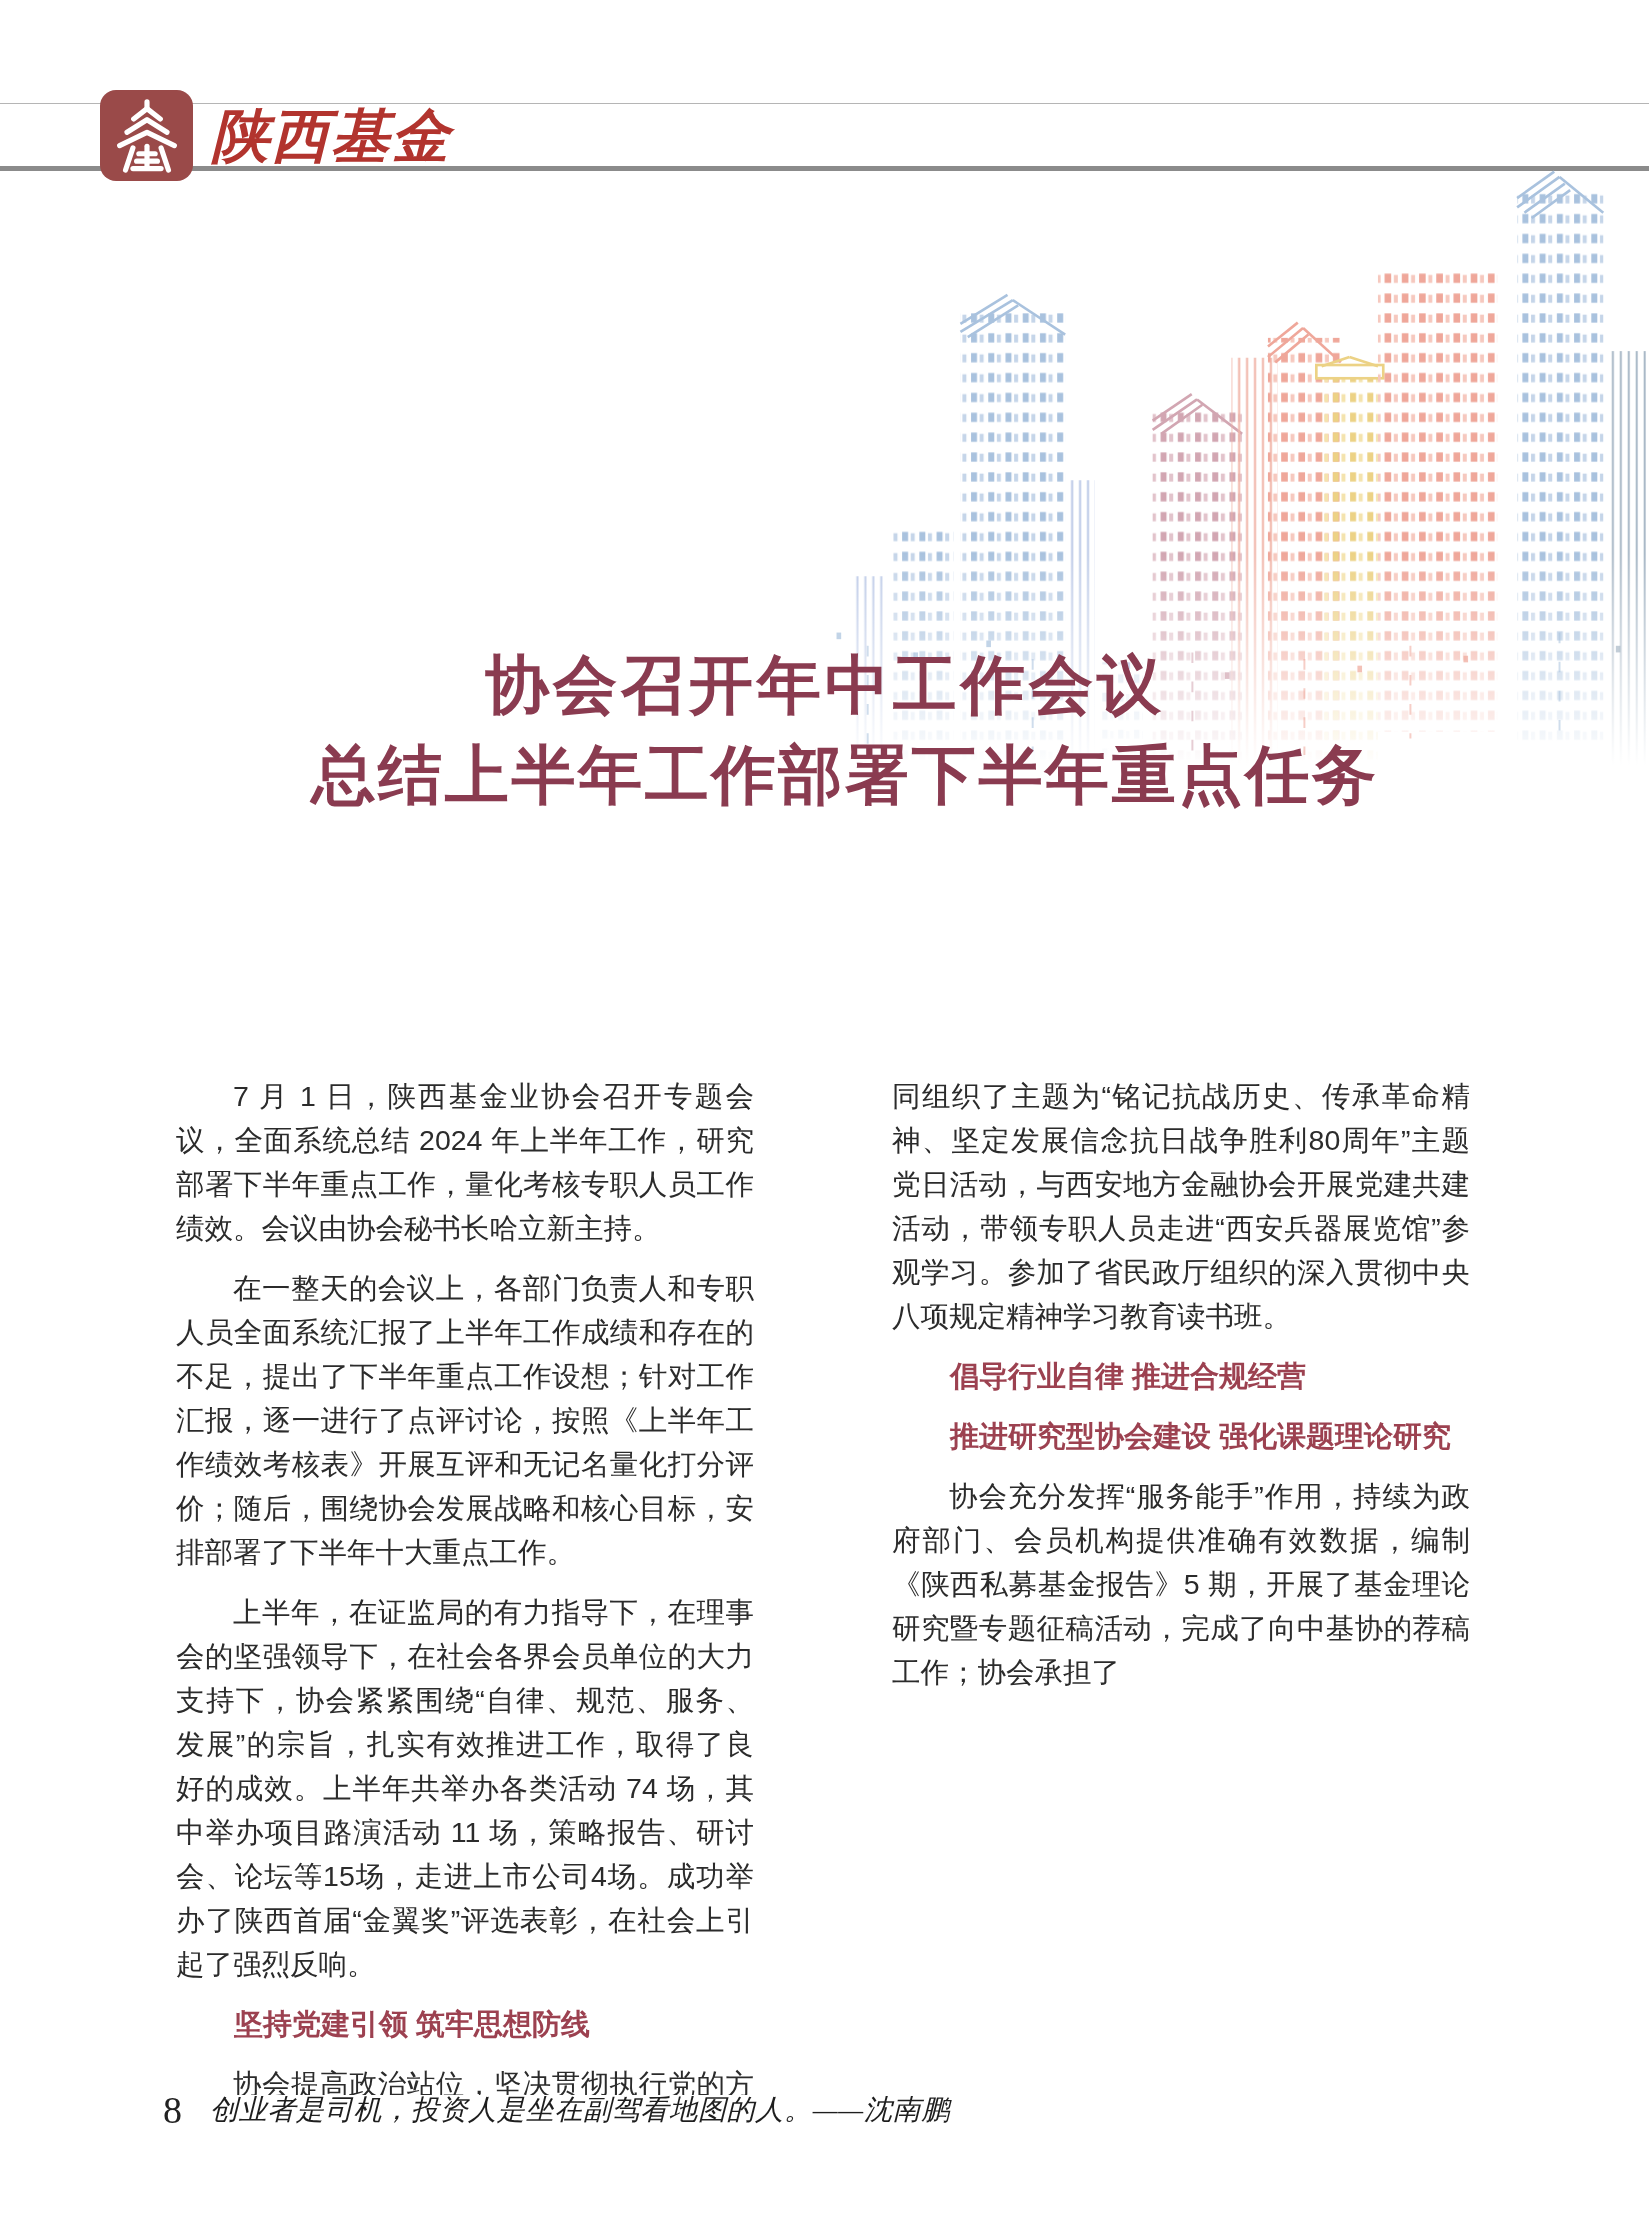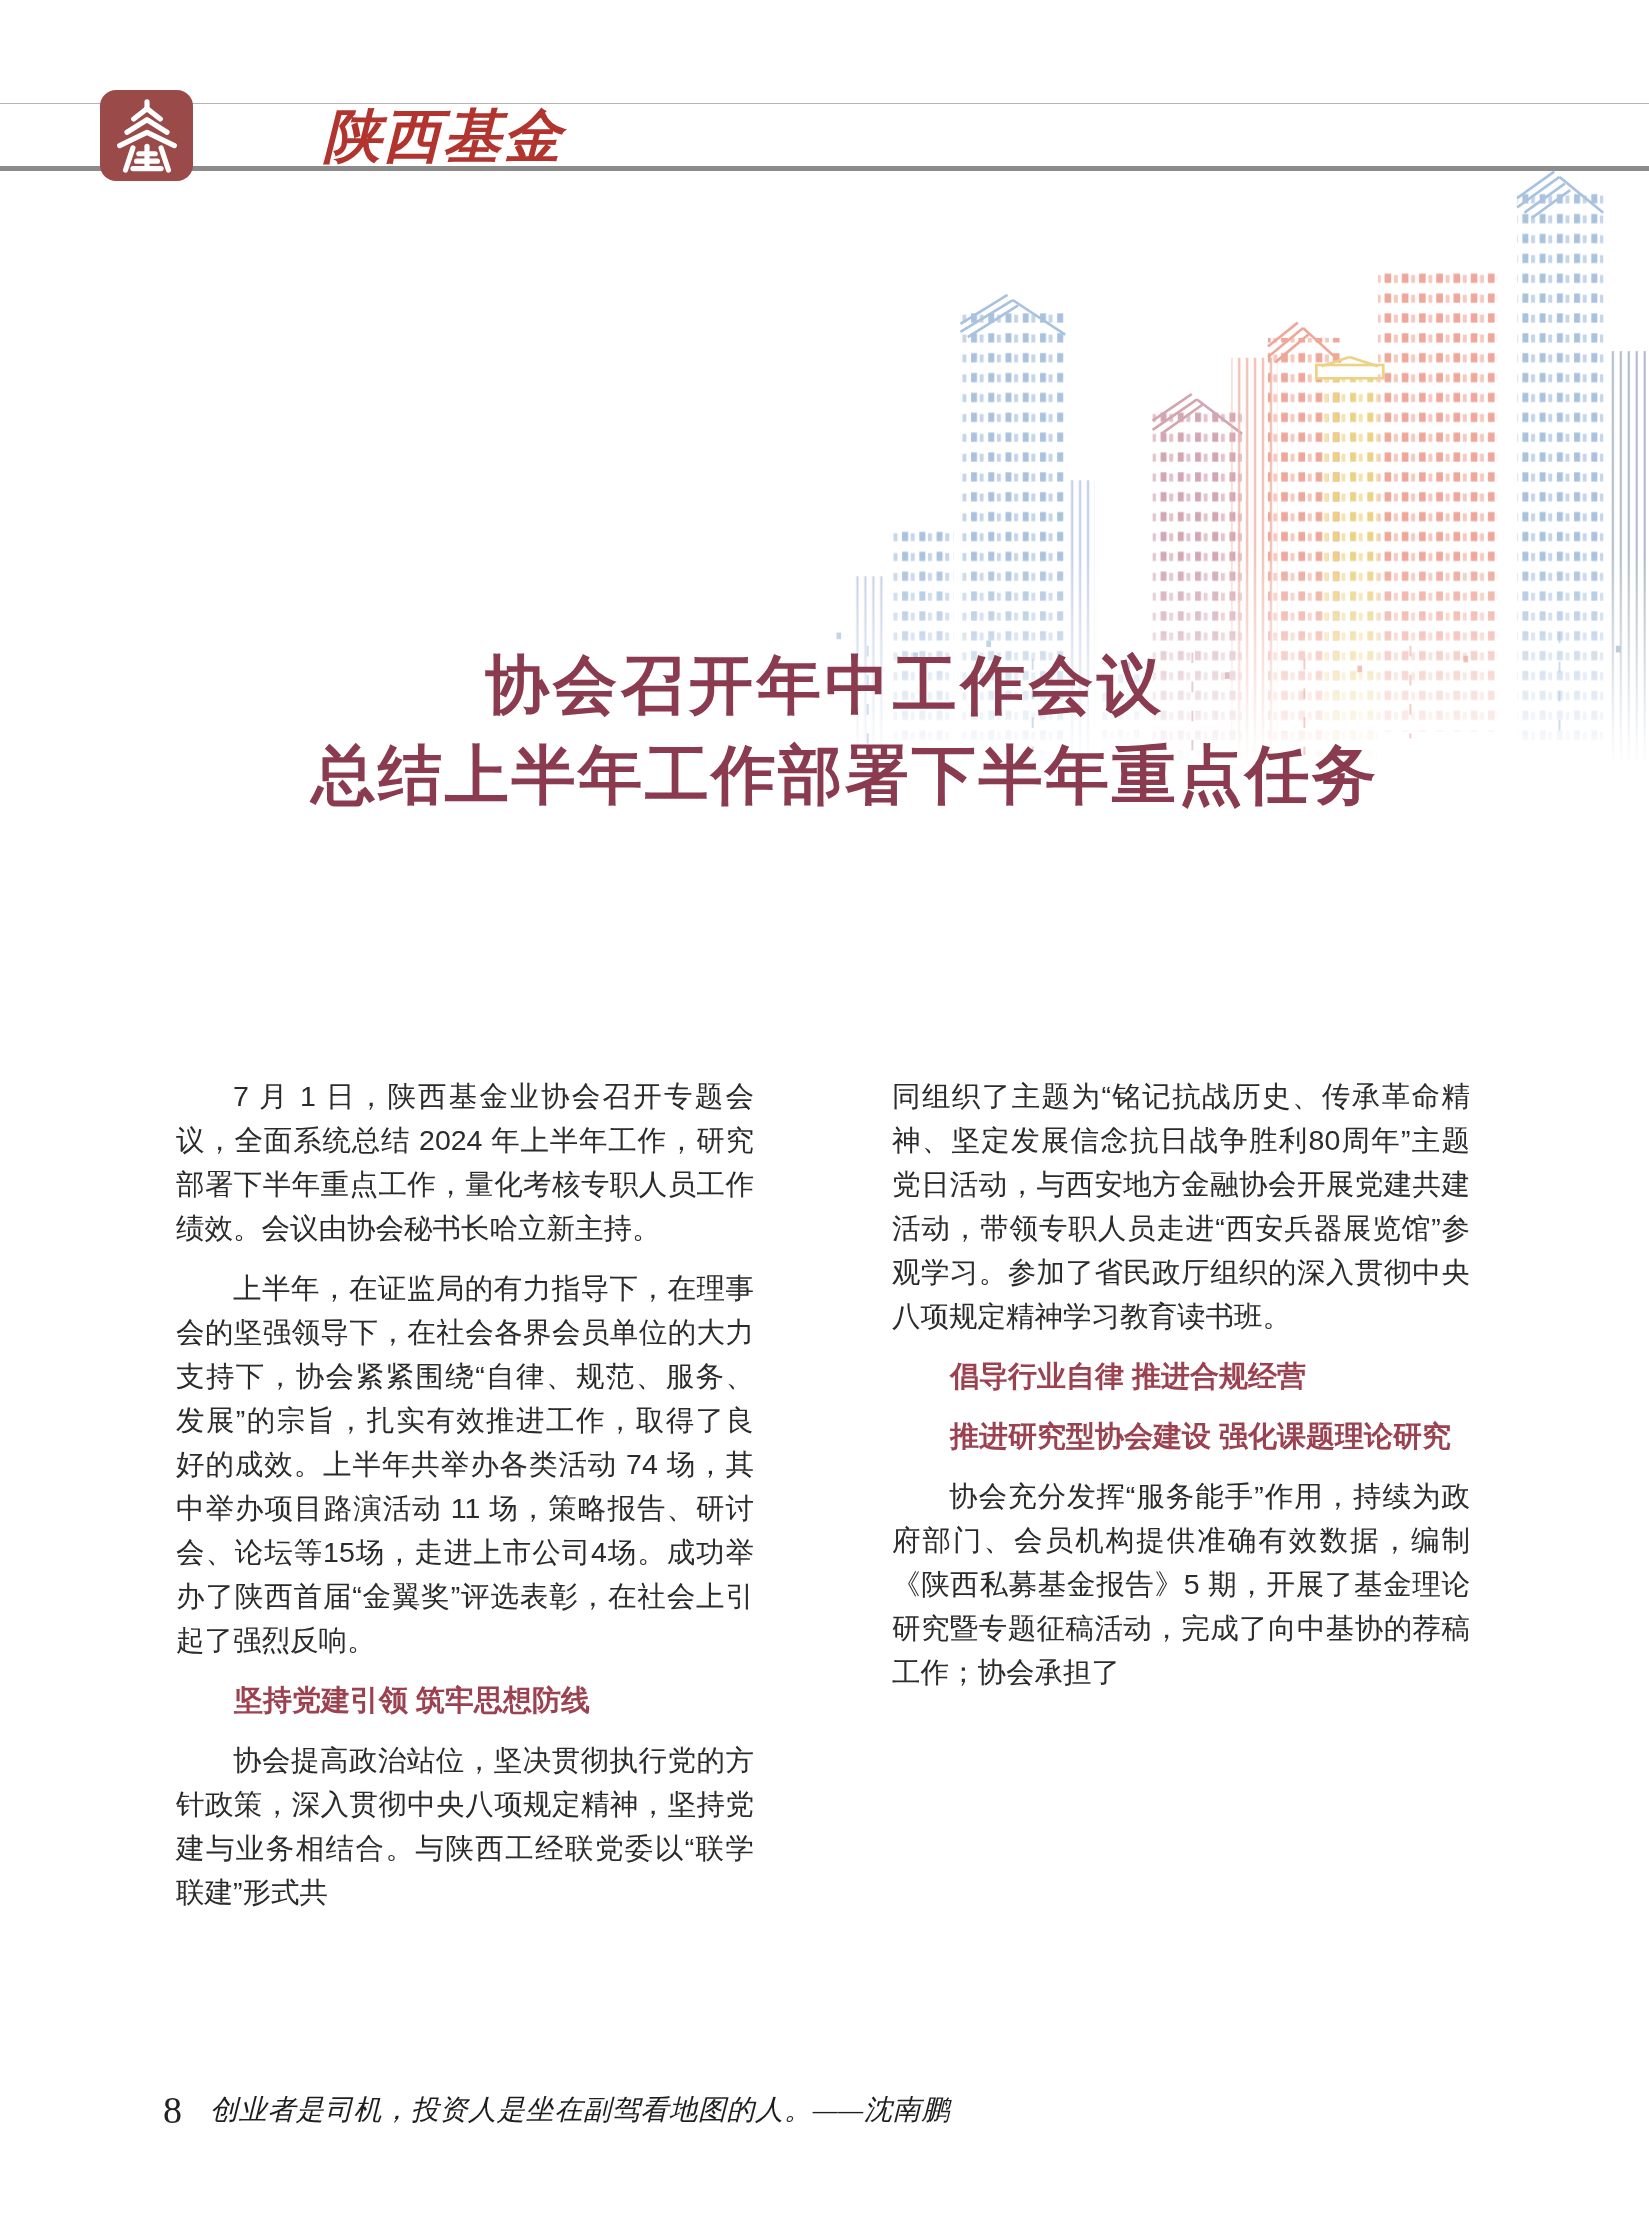--- a/index.html
+++ b/index.html
@@ -13,21 +13,21 @@
   
   .logo{
     position:absolute;left:100px;top:90px;width:93px;height:91px;
     background:#9a4a49;border-radius:16px;display:flex;align-items:center;justify-content:center;
   }
   .logo svg{width:74px;height:76px;}
   
   .brand{
     position:absolute;left:211px;top:98px;width:464px;
     font-family:"DejaVu Serif","Liberation Serif",serif;
-    font-size:58px;font-weight:bold;font-style:italic;color:#b2342e;letter-spacing:2px;text-align:center;
+    font-size:58px;font-weight:bold;font-style:italic;color:#b2342e;letter-spacing:2px;
   }
   
   .skyline{position:absolute;left:814px;top:169px;width:835px;height:596px;}
   
   .title-l1,.title-l2{
     position:absolute;left:0;width:1650px;margin:0;text-align:center;
     font-family:"DejaVu Serif","Liberation Serif",serif;font-weight:700;color:#8a3b50;
   }
   .title-l1{top:642px;font-size:64px;letter-spacing:4px;}
   .title-l2{top:732px;font-size:64px;letter-spacing:2.7px;padding-left:20px;}
@@ -179,20 +179,21 @@
       <rect x="980" y="735" width="7" height="10" fill="#efa79a"></rect>
       <rect x="1210" y="720" width="7" height="10" fill="#a8b8c6"></rect>
     </g>
   </svg>
 
   <h1 class="title-l1">协会召开年中工作会议</h1>
   <h1 class="title-l2">总结上半年工作部署下半年重点任务</h1>
 
   <div class="col col-left">
     <p class="para">7 月 1 日，陕西基金业协会召开专题会议，全面系统总结 2024 年上半年工作，研究部署下半年重点工作，量化考核专职人员工作绩效。会议由协会秘书长哈立新主持。</p>
+    <p class="para">在一整天的会议上，各部门负责人和专职人员全面系统汇报了上半年工作成绩和存在的不足，提出了下半年重点工作设想；针对工作汇报，逐一进行了点评讨论，按照《上半年工作绩效考核表》开展互评和无记名量化打分评价；随后，围绕协会发展战略和核心目标，安排部署了下半年十大重点工作。</p>
     <p class="para">上半年，在证监局的有力指导下，在理事会的坚强领导下，在社会各界会员单位的大力支持下，协会紧紧围绕“自律、规范、服务、发展”的宗旨，扎实有效推进工作，取得了良好的成效。上半年共举办各类活动 74 场，其中举办项目路演活动 11 场，策略报告、研讨会、论坛等15场，走进上市公司4场。成功举办了陕西首届“金翼奖”评选表彰，在社会上引起了强烈反响。</p>
     <p class="subhead">坚持党建引领 筑牢思想防线</p>
     <p class="para">协会提高政治站位，坚决贯彻执行党的方针政策，深入贯彻中央八项规定精神，坚持党建与业务相结合。与陕西工经联党委以“联学联建”形式共</p>
   </div>
 
   <div class="col col-right">
     <p class="para cont">同组织了主题为“铭记抗战历史、传承革命精神、坚定发展信念抗日战争胜利80周年”主题党日活动，与西安地方金融协会开展党建共建活动，带领专职人员走进“西安兵器展览馆”参观学习。参加了省民政厅组织的深入贯彻中央八项规定精神学习教育读书班。</p>
     <p class="subhead">倡导行业自律 推进合规经营</p>
     <p class="subhead">推进研究型协会建设 强化课题理论研究</p>
     <p class="para">协会充分发挥“服务能手”作用，持续为政府部门、会员机构提供准确有效数据，编制《陕西私募基金报告》5 期，开展了基金理论研究暨专题征稿活动，完成了向中基协的荐稿工作；协会承担了</p>

